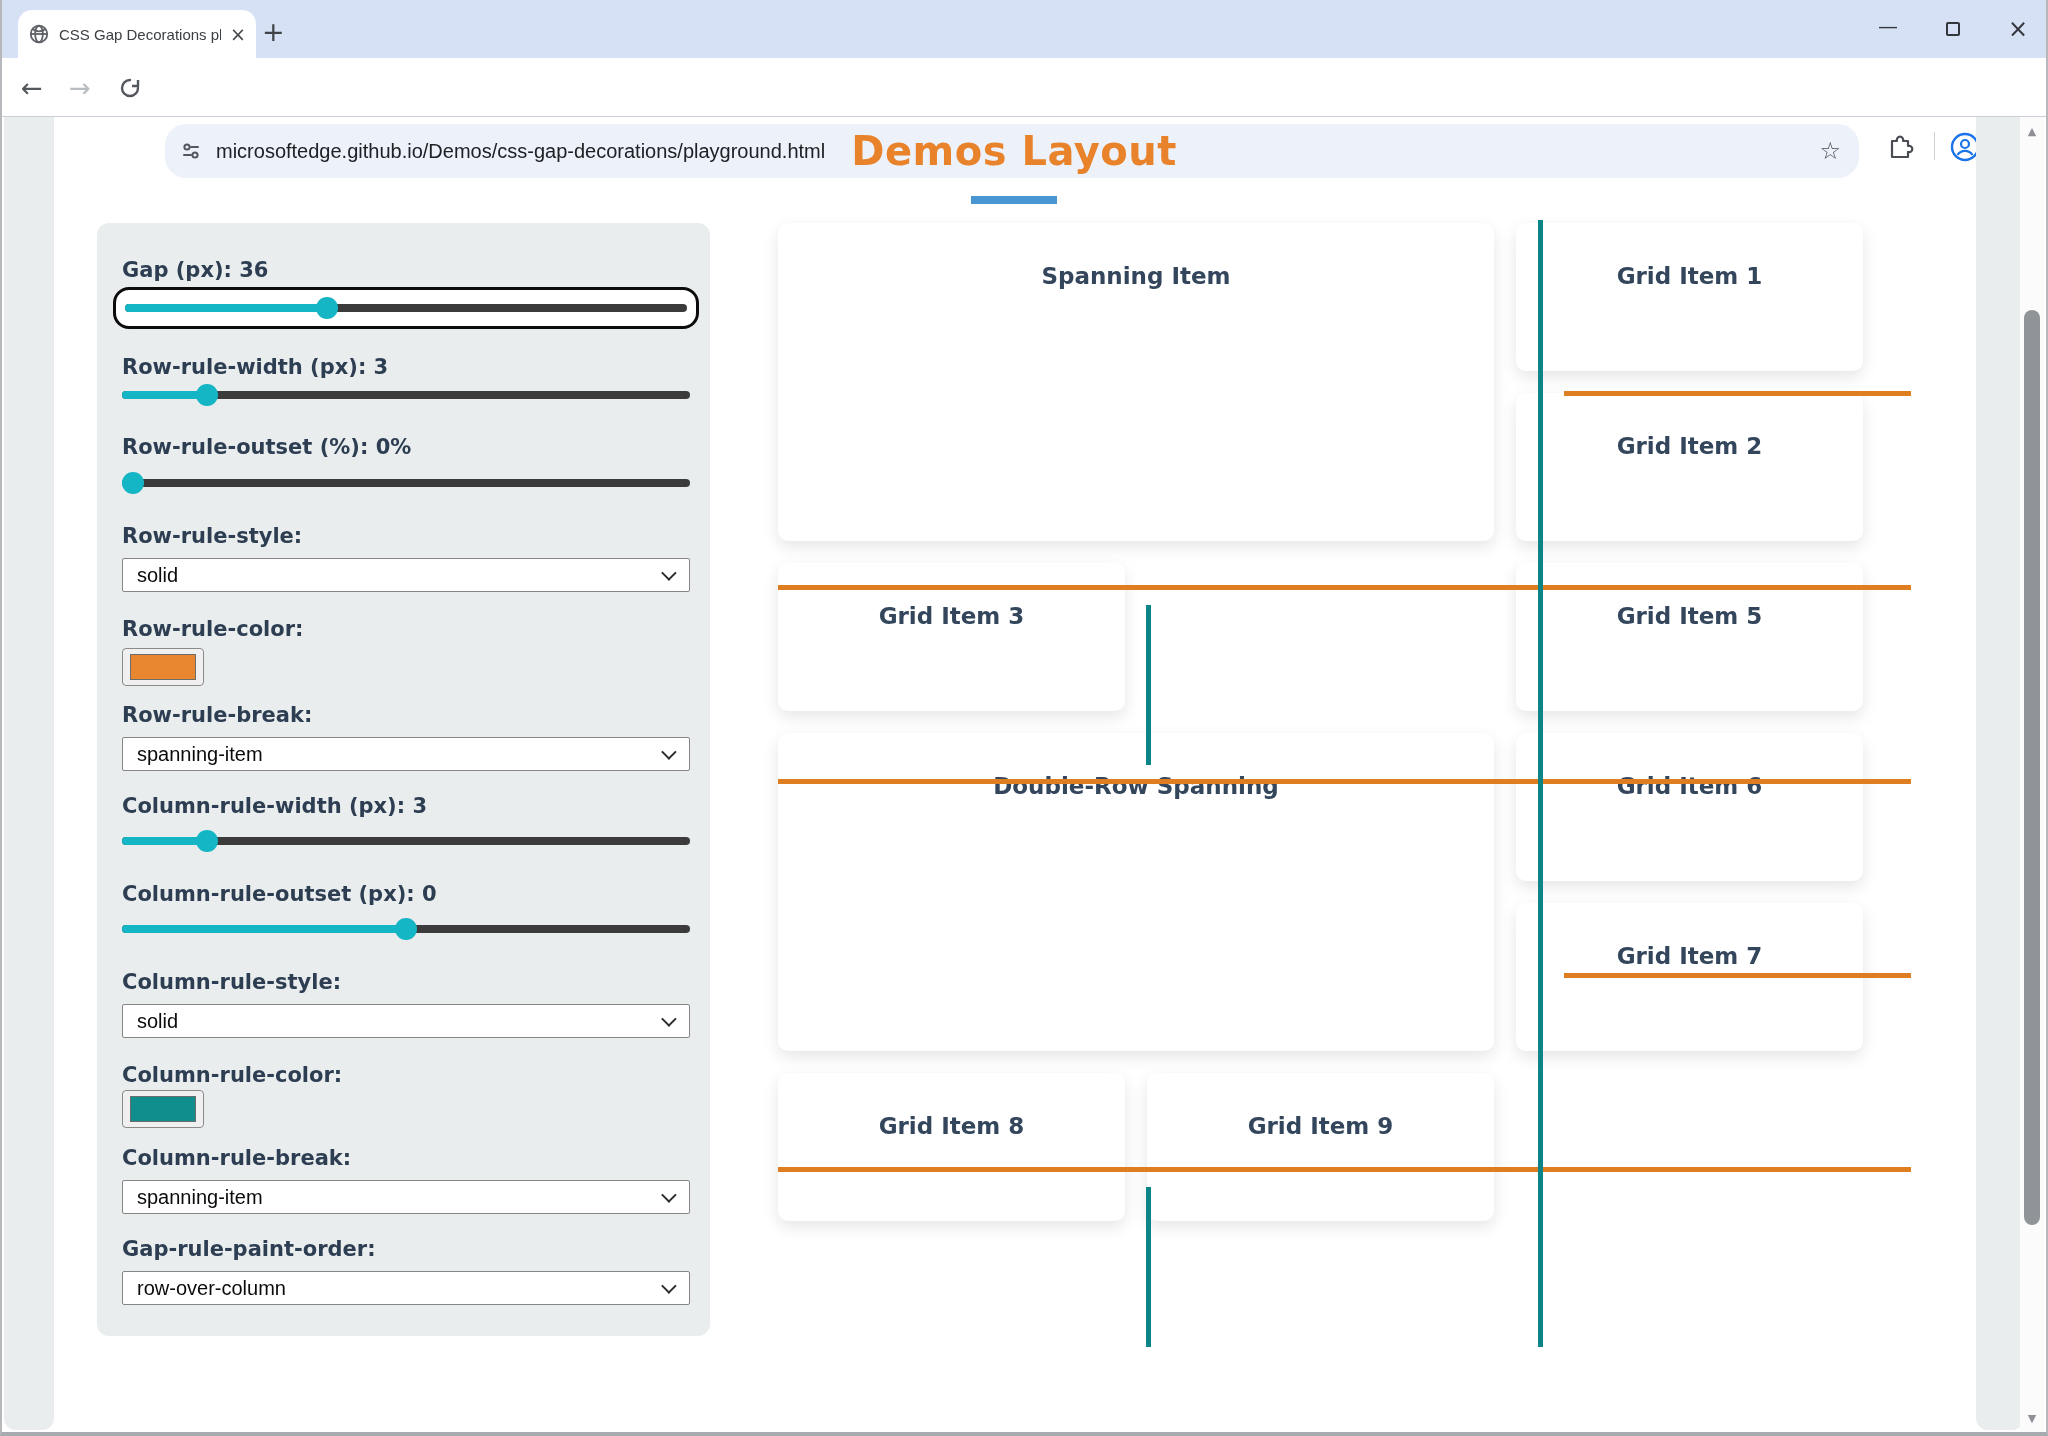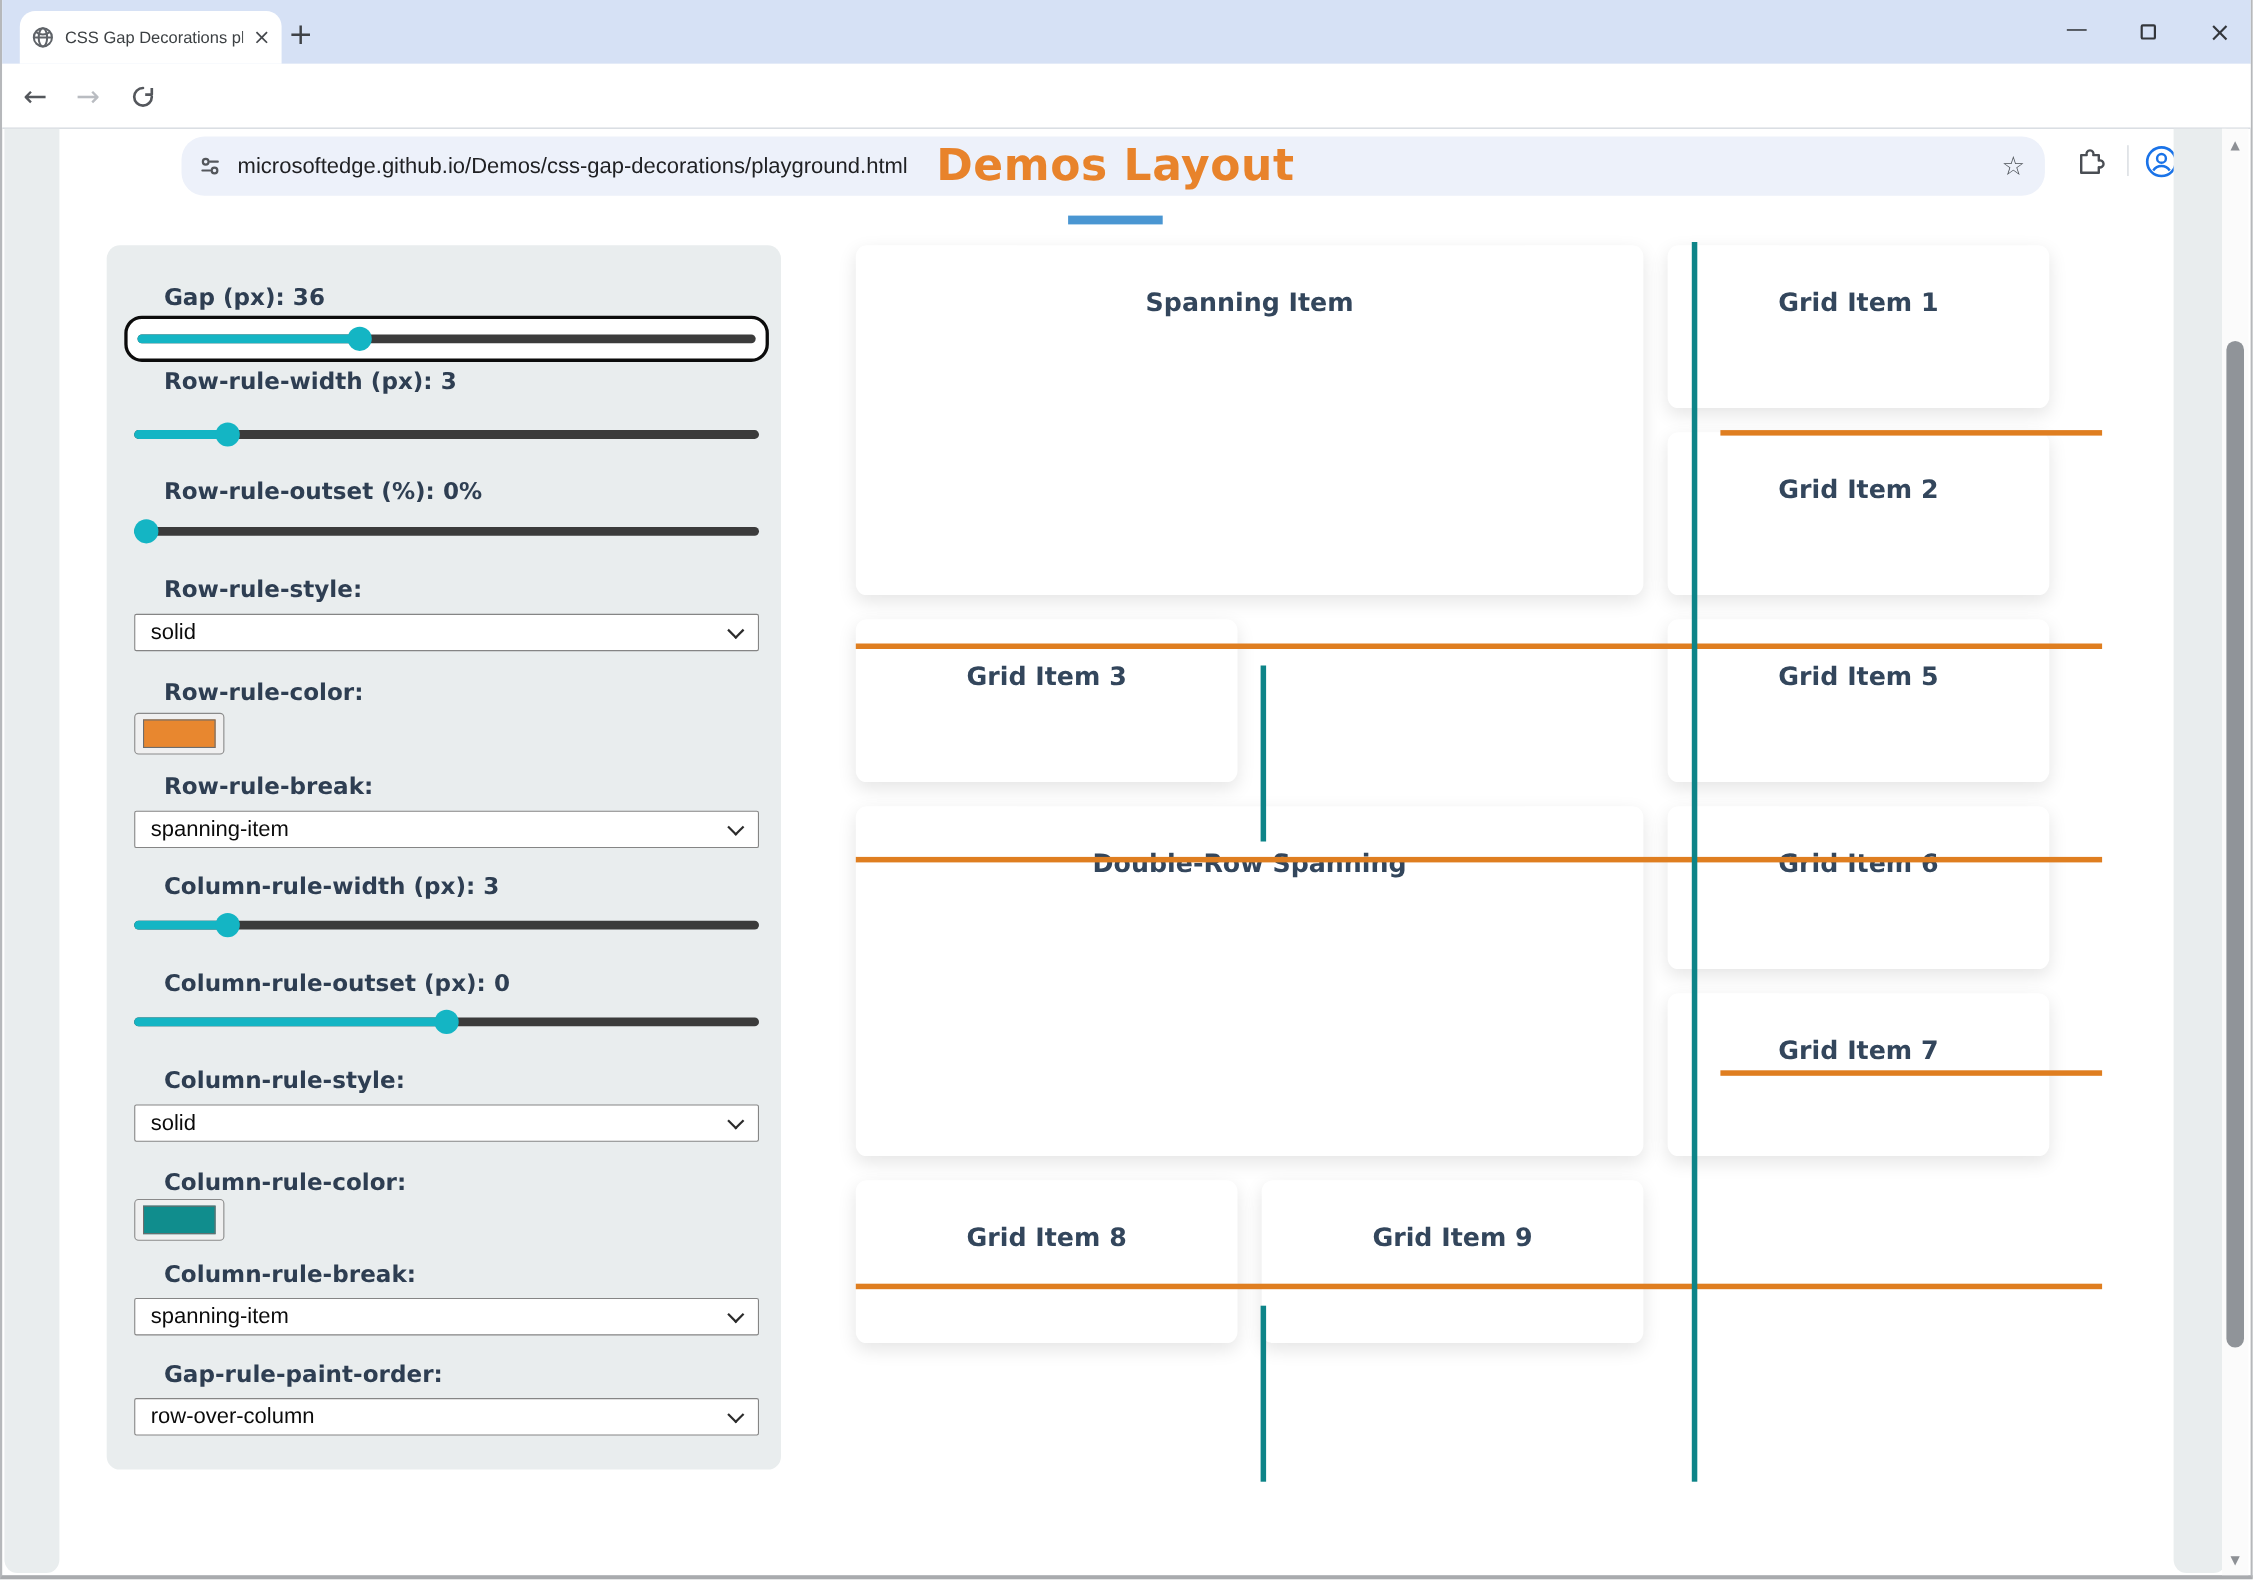--- a/index.html
+++ b/index.html
@@ -58,21 +58,21 @@
   .edge-left  { left:2px; }
   .edge-right { left:1974px; width:48px; }
 
   .page-title { position:absolute; left:0; top:128px; width:2024px; text-align:center;
                 font-size:40px; font-weight:700; color:#e8832b; letter-spacing:0.5px; }
   .title-underline { position:absolute; left:969px; top:196px; width:86px; height:8px; background:#4a96d2; }
 
   
   .panel { position:absolute; left:95px; top:223px; width:613px; height:1113px;
            background:#e9edee; border-radius:12px; }
-  .ctl-label { position:absolute; left:25px; font-size:21px; font-weight:600; color:#2e3e52;margin-left:27px; }
+  .ctl-label { position:absolute; left:25px; font-size:21px; font-weight:600; color:#2e3e52; }
 
   .slider { position:absolute; left:25px; width:568px; height:30px; }
   .slider .inner { position:absolute; inset:0; }
   .slider .track { position:absolute; left:0; right:0; top:11px; height:8px; background:#3b3b3b; border-radius:4px; }
   .slider .fill  { position:absolute; left:0; top:11px; height:8px; background:#14b5c4; border-radius:4px; }
   .slider .thumb { position:absolute; top:4px; width:22px; height:22px; border-radius:50%; background:#14b5c4; }
   .slider.focused { left:16px; width:586px; height:42px; border:3px solid #0c0c0c;
                     border-radius:16px; background:#fff; }
   .slider.focused .inner { inset:3px 9px; }
 
@@ -169,21 +169,21 @@
 
     <div class="ctl-label" style="top:35px">Gap (px): 36</div>
     <div class="slider focused" style="top:64px">
       <div class="inner">
         <div class="track"></div>
         <div class="fill" style="width:36%"></div>
         <div class="thumb" style="left:calc(36% - 11px)"></div>
       </div>
     </div>
 
-    <div class="ctl-label" style="top:112px">Row-rule-width (px): 3</div>
+    <div class="ctl-label" style="top:132px">Row-rule-width (px): 3</div>
     <div class="slider" style="top:157px">
       <div class="inner">
         <div class="track"></div>
         <div class="fill" style="width:15%"></div>
         <div class="thumb" style="left:calc(15% - 11px)"></div>
       </div>
     </div>
 
     <div class="ctl-label" style="top:212px">Row-rule-outset (%): 0%</div>
     <div class="slider" style="top:245px">

